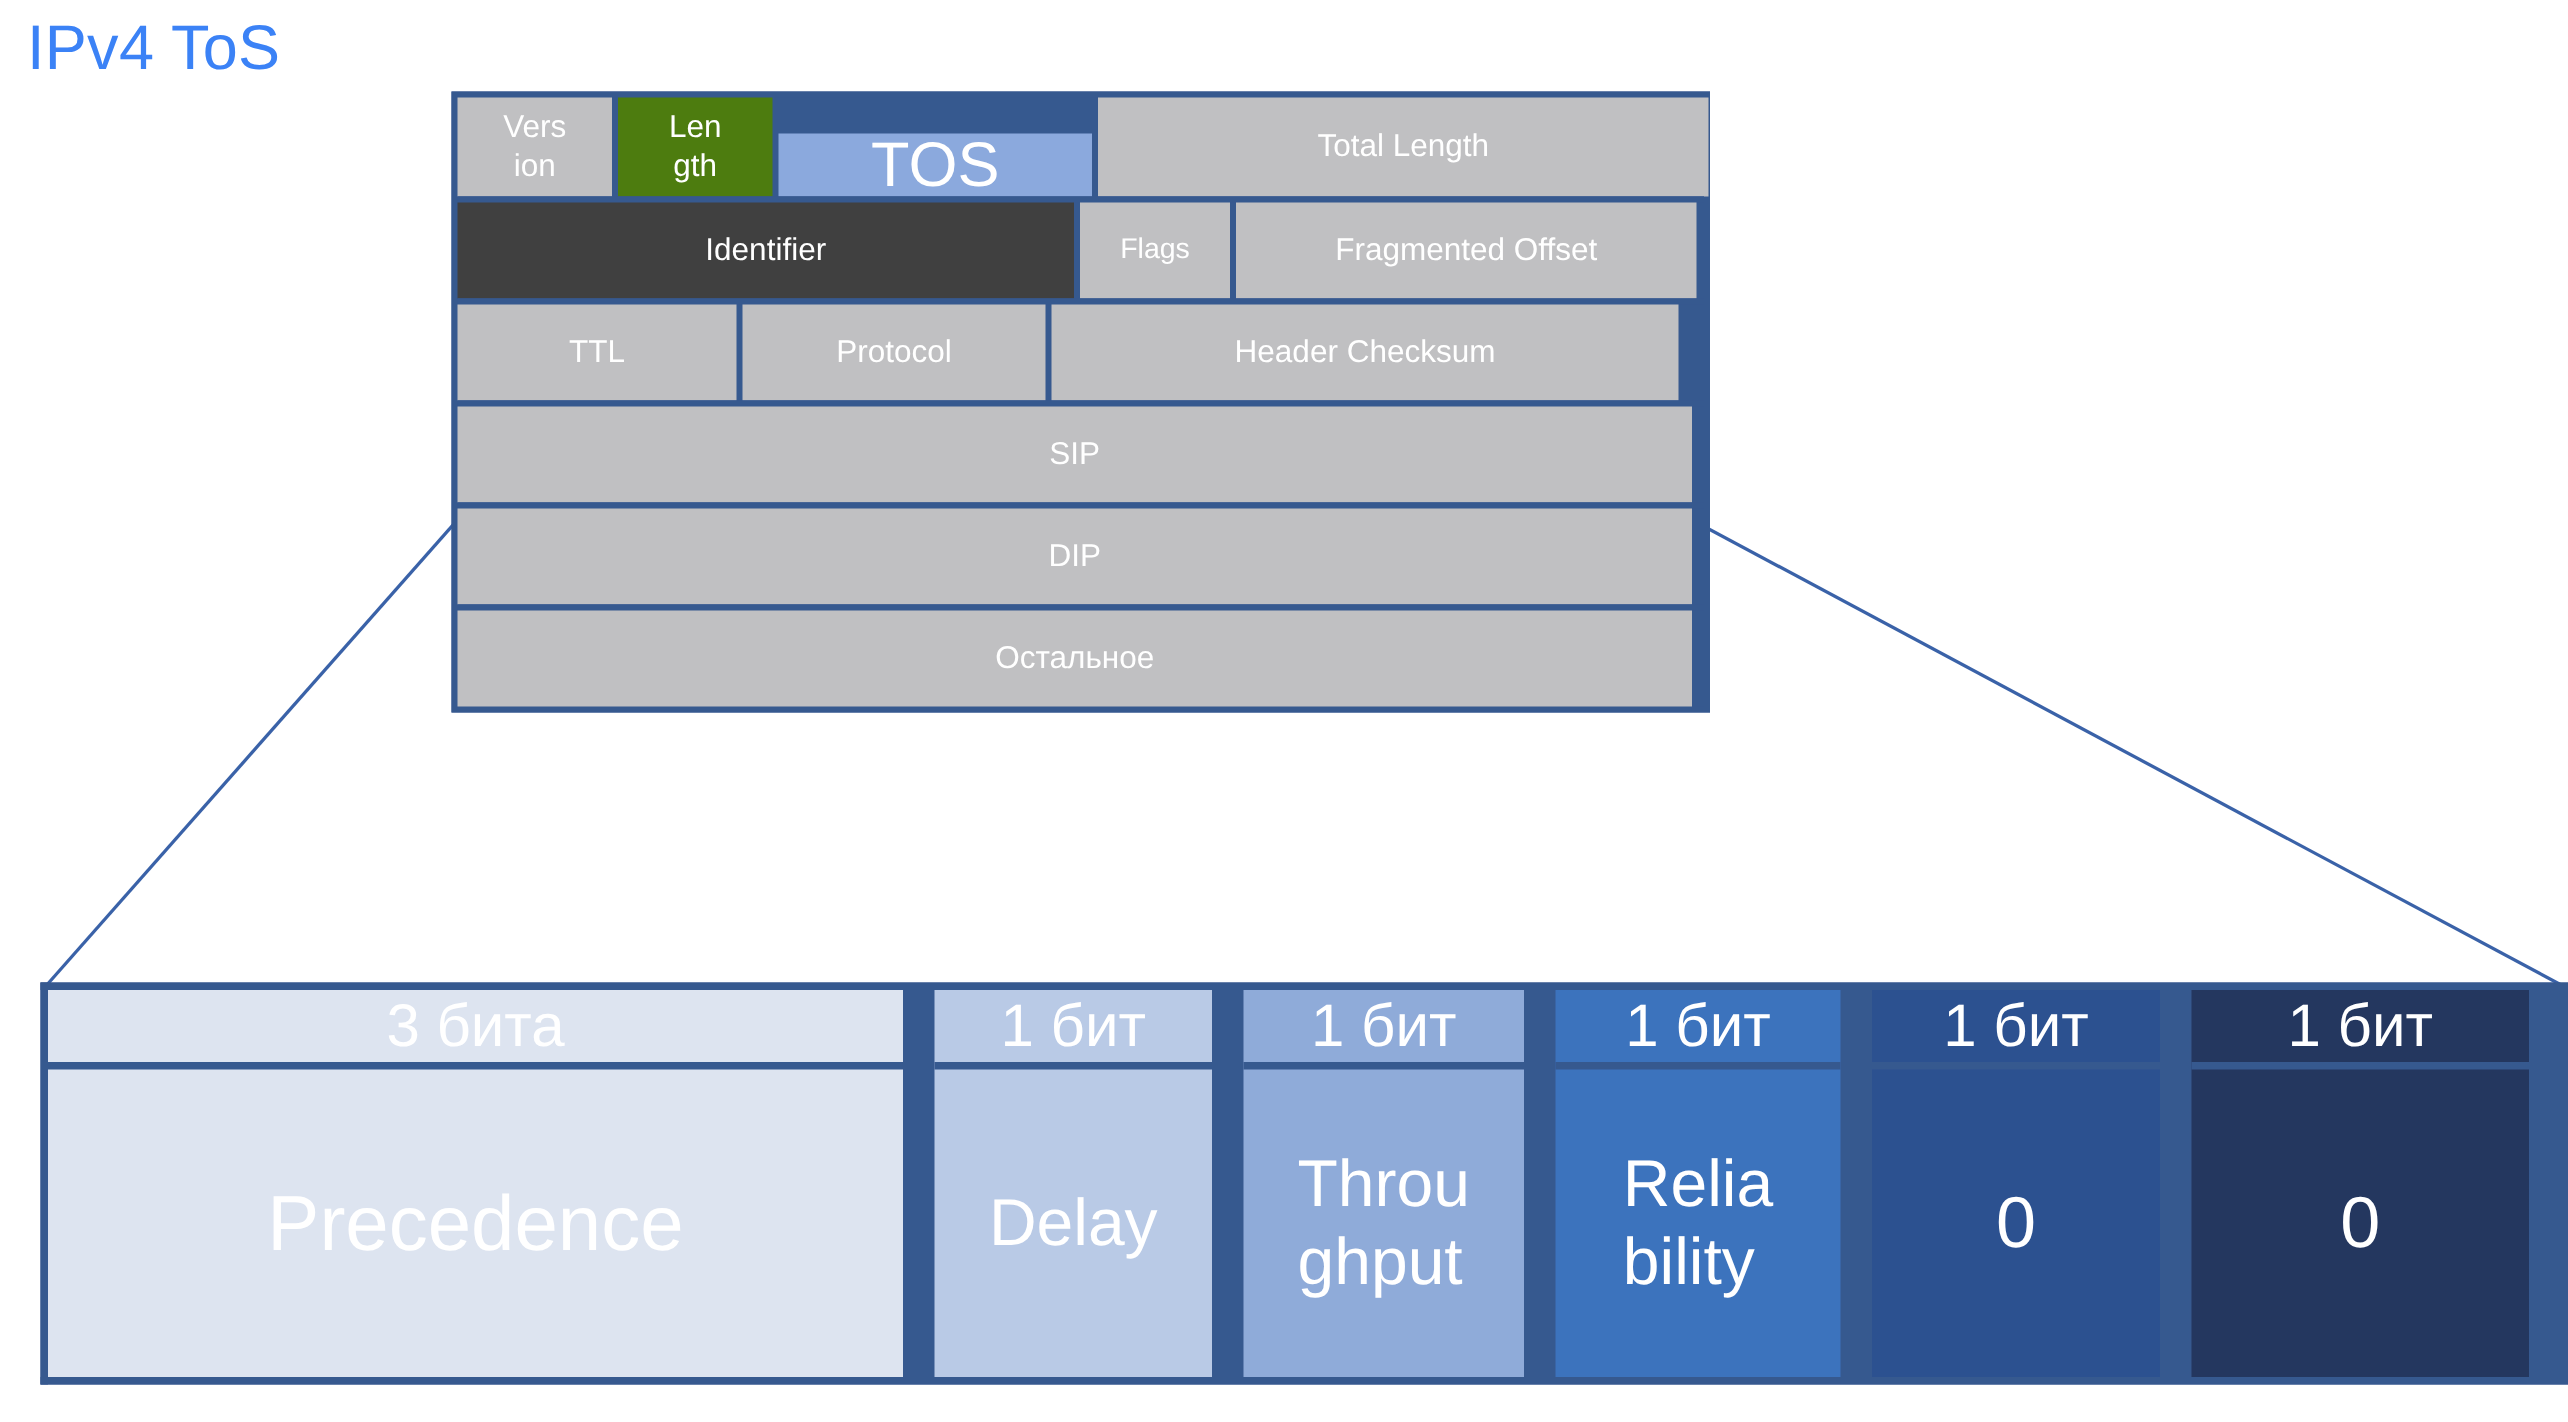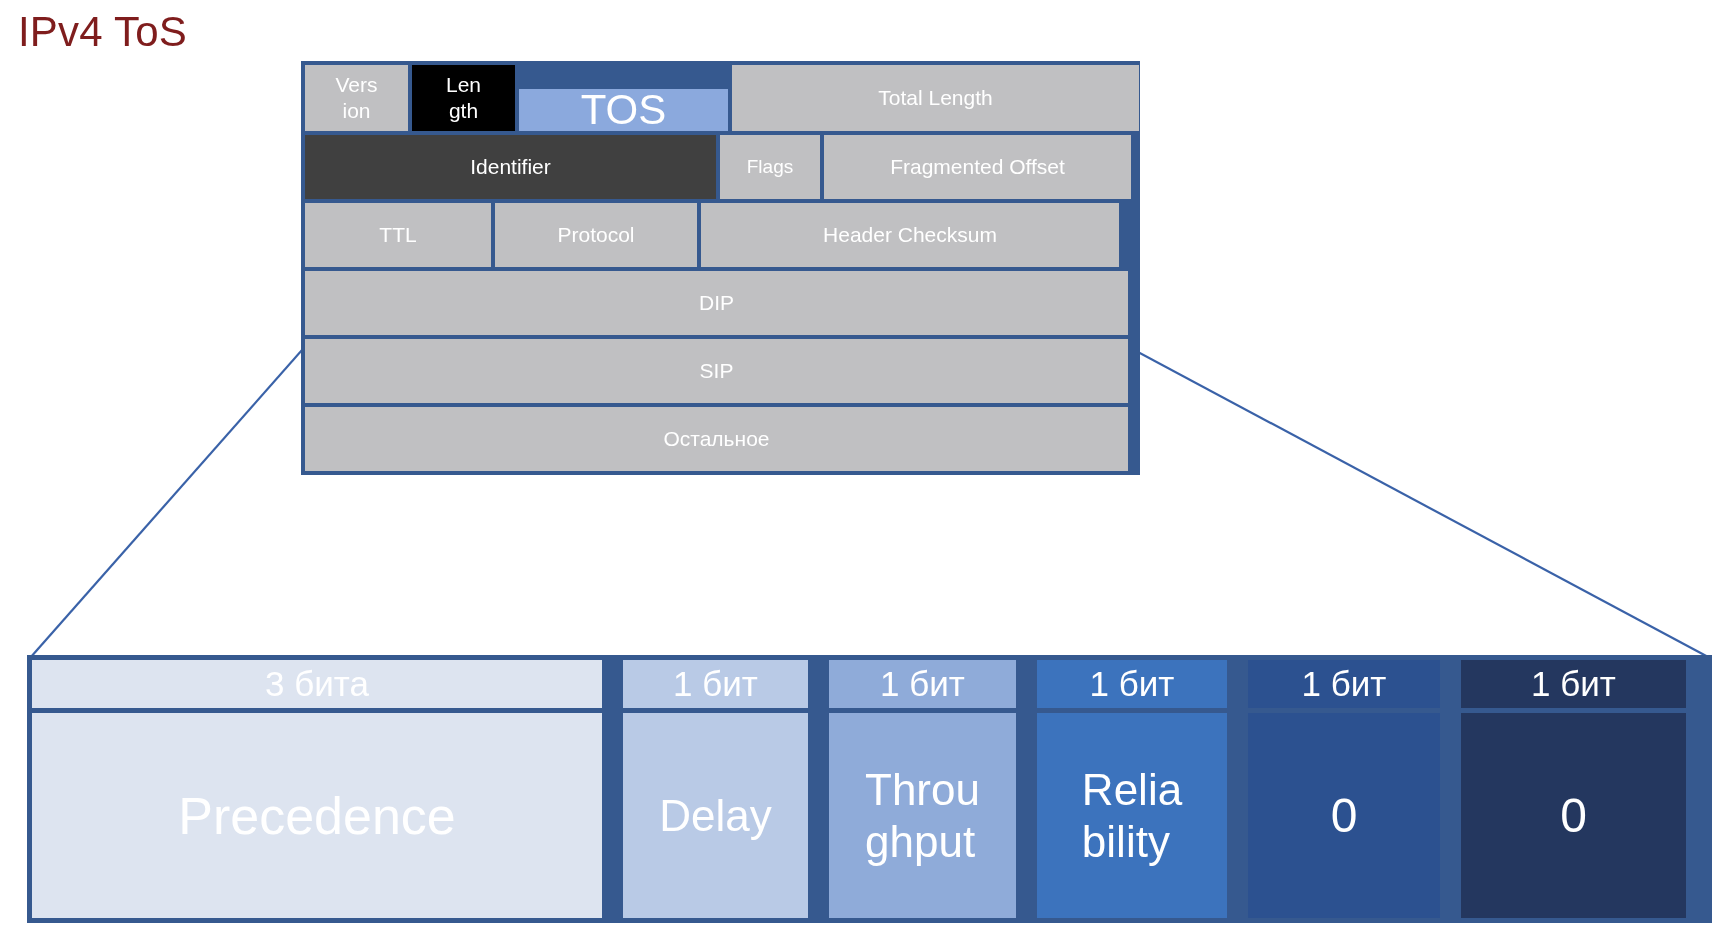--- a/index.html
+++ b/index.html
@@ -118,21 +118,21 @@
   }
   .tos-col + .tos-col {
     margin-left: 21px;
   }
   .tos-bits {
     height: 48px;
     display: flex;
     align-items: center;
     justify-content: center;
     color: #ffffff;
-    font-size: 35px;
+    font-size: 40px;
     line-height: 40px;
     white-space: nowrap;
     box-sizing: border-box;
   }
   .tos-name {
     flex: 1 1 auto;
     display: flex;
     align-items: center;
     justify-content: center;
     text-align: left;
@@ -149,51 +149,51 @@
     font-size: 52px;
     line-height: 58px;
   }
   .tos-name.zero {
     font-size: 48px;
   }
 </style>
 </head>
 <body style="background: rgb(255, 255, 255);">
 
-<div id="slide-title" style="color: #7f1d1d;">IPv4 ToS</div>
+<div id="slide-title" style="color: #3b82f6;">IPv4 ToS</div>
 
 <svg id="connectors" viewBox="0 0 1712 948" xmlns="http://www.w3.org/2000/svg">
   <line x1="498" y1="128" x2="30" y2="658" stroke="#3a62a8" stroke-width="2.2"></line>
   <line x1="723" y1="130" x2="1710" y2="658" stroke="#3a62a8" stroke-width="2.2"></line>
 </svg>
 
 <div id="ipv4-header">
     <div class="hdr-row row-h1">
       <div class="hdr-cell narrow-wrap" style="width: 103px; flex: 0 0 103px; background: rgb(192, 192, 194);">Vers
 ion</div>
-      <div class="hdr-cell narrow-wrap" style="width: 103px; flex: 0 0 103px; background: #000000;">Len
+      <div class="hdr-cell narrow-wrap" style="width: 103px; flex: 0 0 103px; background: #4d7c0f;">Len
 gth</div>
       <div class="hdr-cell tos" style="width: 209px; flex: 0 0 209px; background: rgb(139, 169, 221);">TOS</div>
       <div class="hdr-cell" style="width: 407px; flex: 0 0 407px; background: rgb(192, 192, 194);">Total Length</div>
     </div>
     <div class="hdr-row row-h2">
       <div class="hdr-cell" style="width: 411px; flex: 0 0 411px; background: #404040;">Identifier</div>
       <div class="hdr-cell small" style="width: 100px; flex: 0 0 100px; background: rgb(192, 192, 194);">Flags</div>
       <div class="hdr-cell" style="width: 307px; flex: 0 0 307px; background: rgb(192, 192, 194);">Fragmented Offset</div>
     </div>
     <div class="hdr-row row-h3">
       <div class="hdr-cell" style="width: 186px; flex: 0 0 186px; background: rgb(192, 192, 194);">TTL</div>
       <div class="hdr-cell" style="width: 202px; flex: 0 0 202px; background: rgb(192, 192, 194);">Protocol</div>
       <div class="hdr-cell" style="width: 418px; flex: 0 0 418px; background: rgb(192, 192, 194);">Header Checksum</div>
     </div>
+    <div class="hdr-row row-h4">
+      <div class="hdr-cell" style="width: 823px; flex: 0 0 823px; background: rgb(192, 192, 194);">SIP</div>
+    </div>
     <div class="hdr-row row-h5">
       <div class="hdr-cell" style="width: 823px; flex: 0 0 823px; background: rgb(192, 192, 194);">DIP</div>
-    </div>
-    <div class="hdr-row row-h4">
-      <div class="hdr-cell" style="width: 823px; flex: 0 0 823px; background: rgb(192, 192, 194);">SIP</div>
     </div>
     <div class="hdr-row row-h6">
       <div class="hdr-cell" style="width: 823px; flex: 0 0 823px; background: rgb(192, 192, 194);">Остальное</div>
     </div>
   </div>
 
 <div id="tos-table">
     <div class="tos-col" style="width: 570px; flex: 0 0 570px;">
       <div class="tos-bits" style="background: rgb(221, 228, 240);">3 бита</div>
       <div class="tos-name big" style="background: rgb(221, 228, 240);">Precedence</div>

